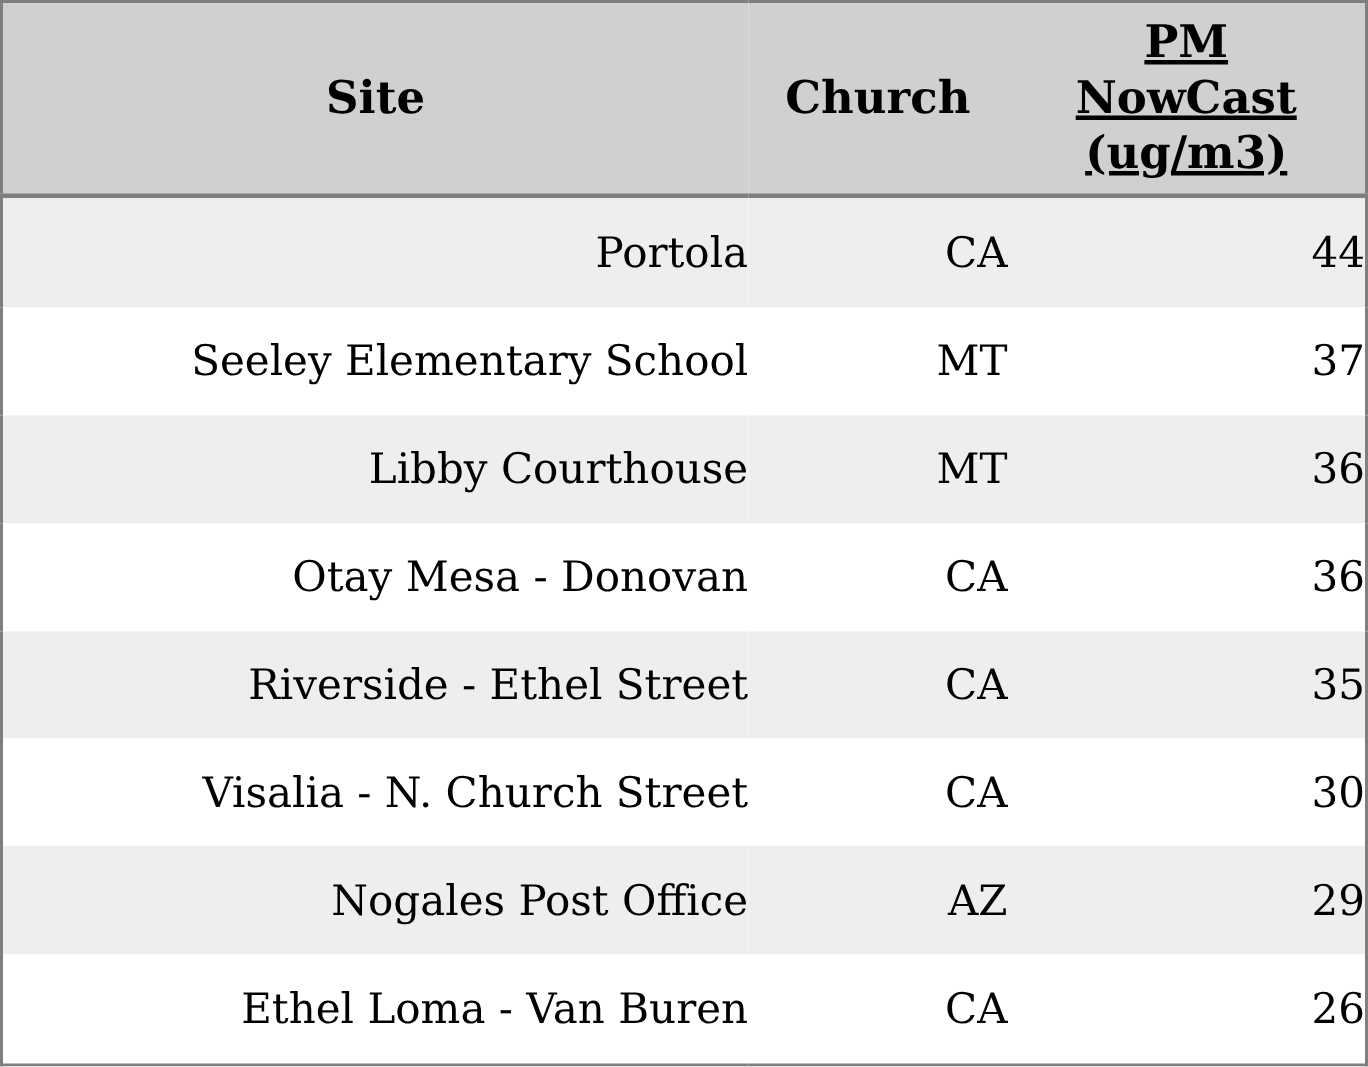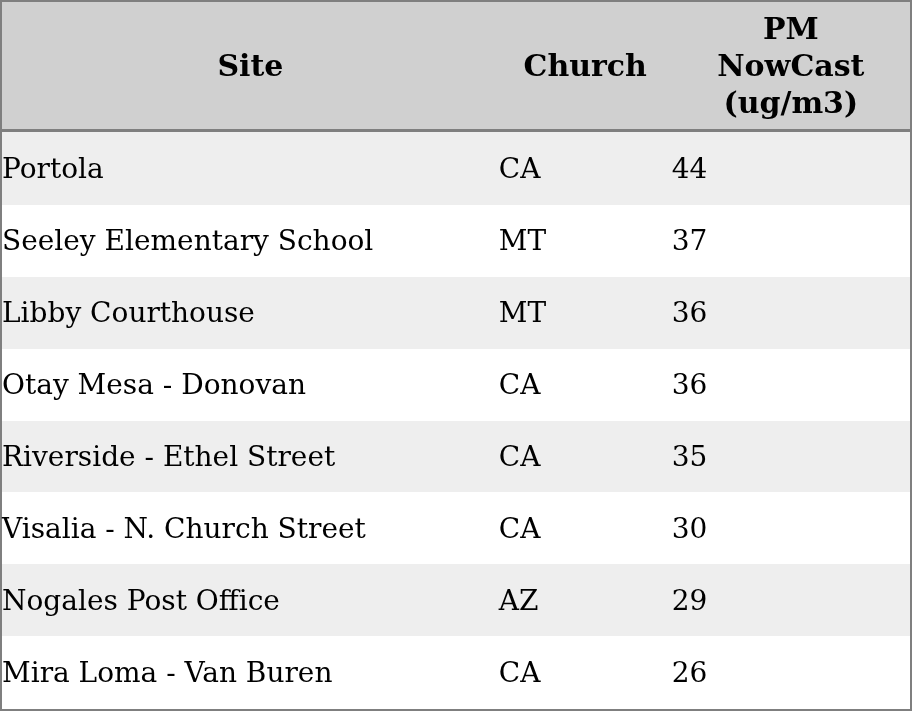--- a/index.html
+++ b/index.html
@@ -27,26 +27,26 @@
   }
   thead th {
     font-size: 30px;
     font-weight: bold;
     text-align: center;
     vertical-align: middle;
     line-height: 37px;
     border-bottom: 3px solid #7f7f7f;
     padding: 0;
   }
-  th.multiline { white-space: pre-line; }
+  th.multiline { white-space: pre-line; text-decoration: underline; }
 
   tbody td {
     font-size: 28px;
     font-weight: normal;
-    text-align: left;
+    text-align: right;
     vertical-align: middle;
     padding: 0;
   }
   tbody tr:nth-child(odd)  { background: #eeeeee; }
   tbody tr:nth-child(even) { background: #ffffff; }
 </style>
 </head>
 <body>
 
 <table class="pm-table">
@@ -94,18 +94,18 @@
       <td>Visalia - N. Church Street</td>
       <td>CA</td>
       <td>30</td>
     </tr>
     <tr>
       <td>Nogales Post Office</td>
       <td>AZ</td>
       <td>29</td>
     </tr>
     <tr>
-      <td>Mira Loma - Van Buren</td>
+      <td>Ethel Loma - Van Buren</td>
       <td>CA</td>
       <td>26</td>
     </tr>
   </tbody>
 </table>
 
 </body></html>

